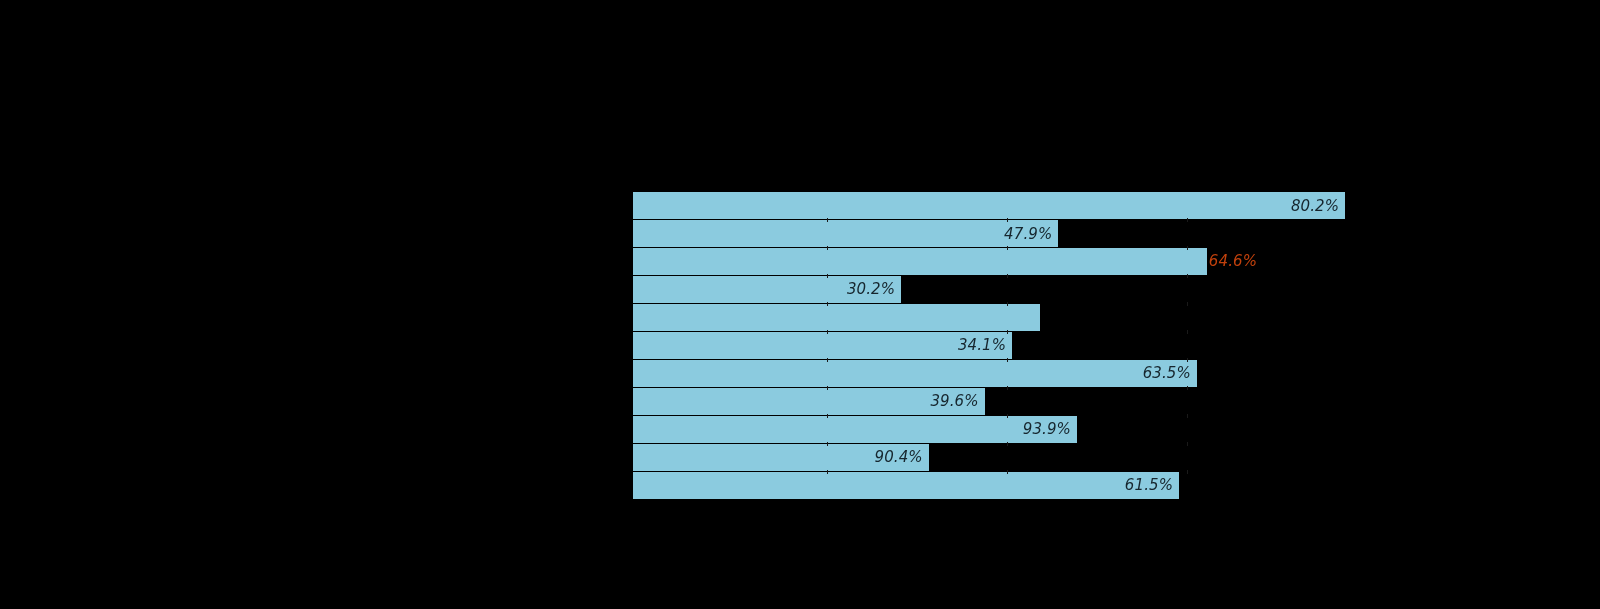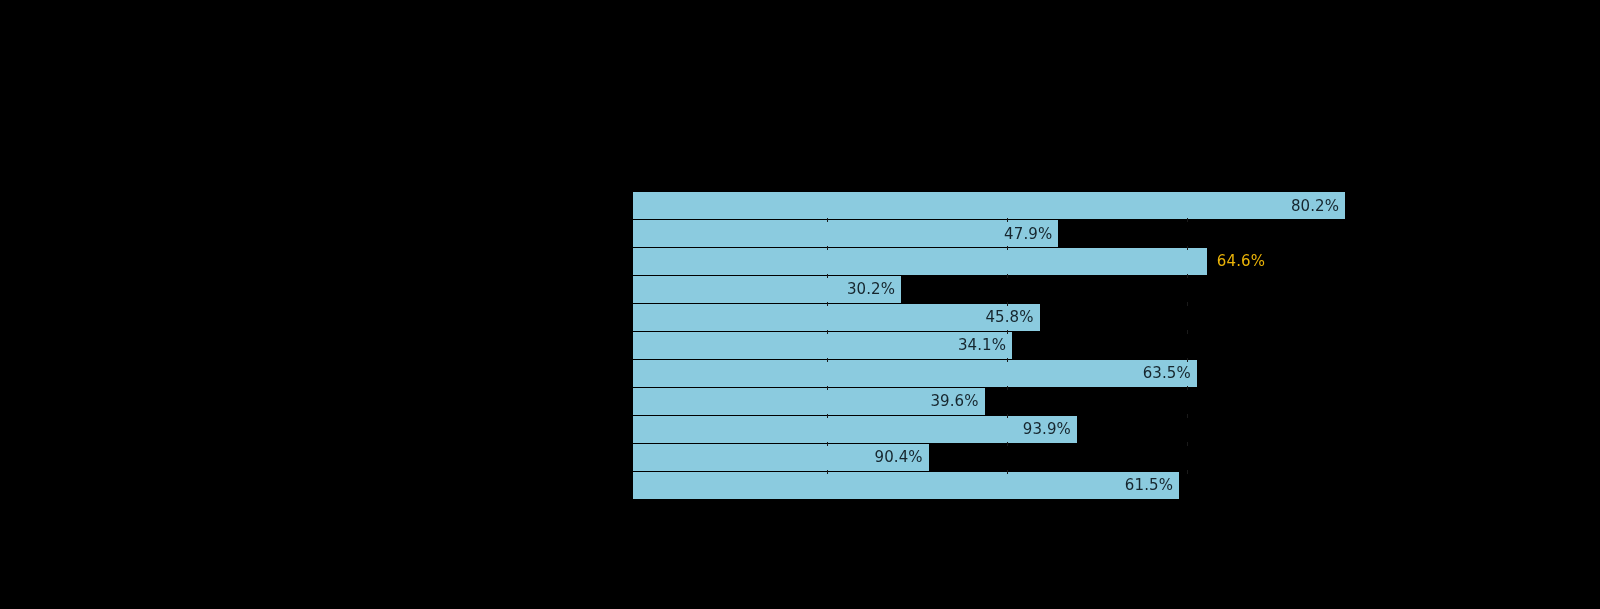--- a/index.html
+++ b/index.html
@@ -11,20 +11,21 @@
     width: 1600px;
     height: 609px;
     overflow: hidden;
     font-family: "DejaVu Sans", sans-serif;
   }
   #figure {
     position: relative;
     width: 1600px;
     height: 609px;
     background: #000000;
+    font-style: italic;
   }
   
   #plot-area {
     position: absolute;
     left: 633px;
     top: 192px;
     width: 760px;
     height: 298px;
   }
   .bar-row {
@@ -102,31 +103,30 @@
         <span class="bar-label" style="left: 0px; width: 712.056px; color: rgb(22, 38, 46);">80.2%</span>
         <div class="row-rule"></div>
       </div>
       <div class="bar-row">
         <div class="bar" style="width: 425.28px; background: rgb(139, 203, 223);"></div>
         <span class="bar-label" style="left: 0px; width: 425.28px; color: rgb(22, 38, 46);">47.9%</span>
         <div class="row-rule"></div>
       </div>
       <div class="bar-row">
         <div class="bar" style="width: 573.551px; background: rgb(139, 203, 223);"></div>
-        <span class="bar-label" style="left: 12px; width: 626px; color: #eab308;">64.6%</span>
+        <span class="bar-label" style="left: 4px; width: 626px; color: #c2410c;">64.6%</span>
         <div class="row-rule"></div>
       </div>
       <div class="bar-row">
         <div class="bar" style="width: 268.131px; background: rgb(139, 203, 223);"></div>
         <span class="bar-label" style="left: 0px; width: 268.131px; color: rgb(22, 38, 46);">30.2%</span>
         <div class="row-rule"></div>
       </div>
       <div class="bar-row">
         <div class="bar" style="width: 406.636px; background: rgb(139, 203, 223);"></div>
-        <span class="bar-label" style="left: 0px; width: 406.636px; color: rgb(22, 38, 46);">45.8%</span>
         <div class="row-rule"></div>
       </div>
       <div class="bar-row">
         <div class="bar" style="width: 379.112px; background: rgb(139, 203, 223);"></div>
         <span class="bar-label" style="left: 0px; width: 379.112px; color: rgb(22, 38, 46);">34.1%</span>
         <div class="row-rule"></div>
       </div>
       <div class="bar-row">
         <div class="bar" style="width: 563.785px; background: rgb(139, 203, 223);"></div>
         <span class="bar-label" style="left: 0px; width: 563.785px; color: rgb(22, 38, 46); padding-left: 18px;">63.5%</span>

